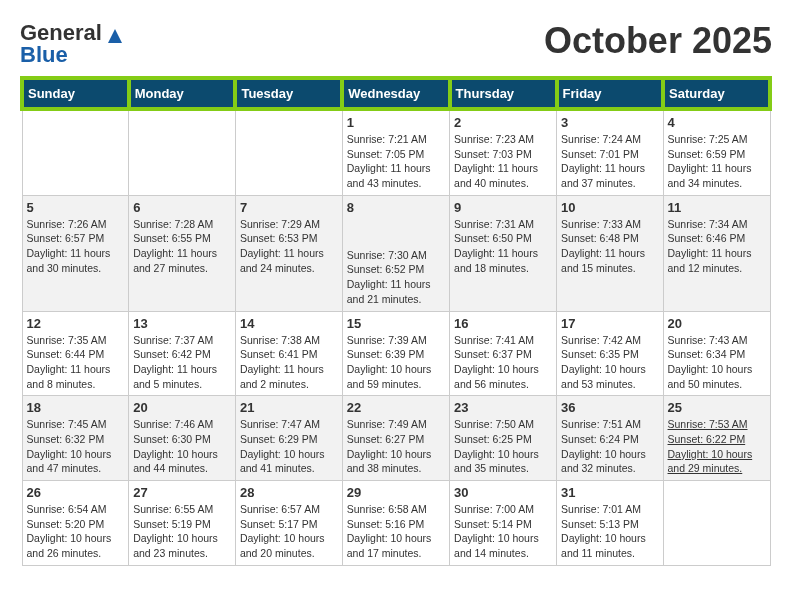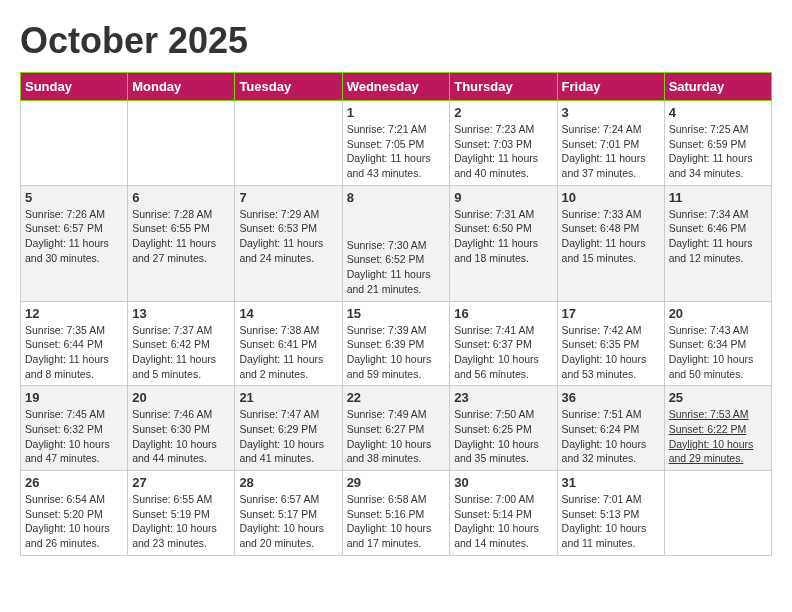--- a/index.html
+++ b/index.html
@@ -32,27 +32,27 @@
     .location {
       font-size: 16px;
       color: #555;
     }
     .calendar {
       width: 100%;
       border-collapse: collapse;
       font-size: 11px;
     }
     .calendar th {
-      background: #be185d;
+      background: #0c4a6e;
       color: #fff;
       padding: 6px 4px;
       text-align: left;
       font-size: 13px;
       font-weight: bold;
-      border: 1px solid #84cc16;
+      border: 4px solid #84cc16;
     }
     .calendar td {
       border: 1px solid #ccc;
       vertical-align: top;
       padding: 4px;
       width: 108px;
       min-height: 80px;
       background: #fff;
     }
     .calendar tr:nth-child(even) td {
@@ -74,20 +74,29 @@
       background: #fff;
     }
     .calendar tr:nth-child(even) .empty-cell {
       background: #f2f2f2;
     }
   </style>
 </head>
 <body>
 
 <div class="header">
+  <div class="logo">
+    <div>
+      <span style="font-size:22px;font-weight:bold;color:#333;">General</span>
+      <svg width="14" height="14" viewBox="0 0 14 14" style="vertical-align:middle;margin-left:2px;">
+        <polygon points="0,14 7,0 14,14" fill="#1a5fa8"></polygon>
+      </svg>
+    </div>
+    <div style="font-size:22px;font-weight:bold;color:#1a5fa8;line-height:1;margin-top:-2px;">Blue</div>
+  </div>
   <div class="title-section">
     <div class="month-year">October 2025</div>
   </div>
 </div>
 
 <table class="calendar">
   <thead>
     <tr>
       <th>Sunday</th>
       <th>Monday</th>
@@ -229,21 +238,21 @@
         <td>
           <span class="day-num">20</span>
           <div class="day-info" style="white-space: pre-line;">Sunrise: 7:43 AM
 Sunset: 6:34 PM
 Daylight: 10 hours
 and 50 minutes.</div>
         </td>
       </tr>
       <tr>
         <td>
-          <span class="day-num">19</span>
+          <span class="day-num">18</span>
           <div class="day-info" style="white-space: pre-line;">Sunrise: 7:45 AM
 Sunset: 6:32 PM
 Daylight: 10 hours
 and 47 minutes.</div>
         </td>
         <td>
           <span class="day-num">20</span>
           <div class="day-info" style="white-space: pre-line;">Sunrise: 7:46 AM
 Sunset: 6:30 PM
 Daylight: 10 hours

